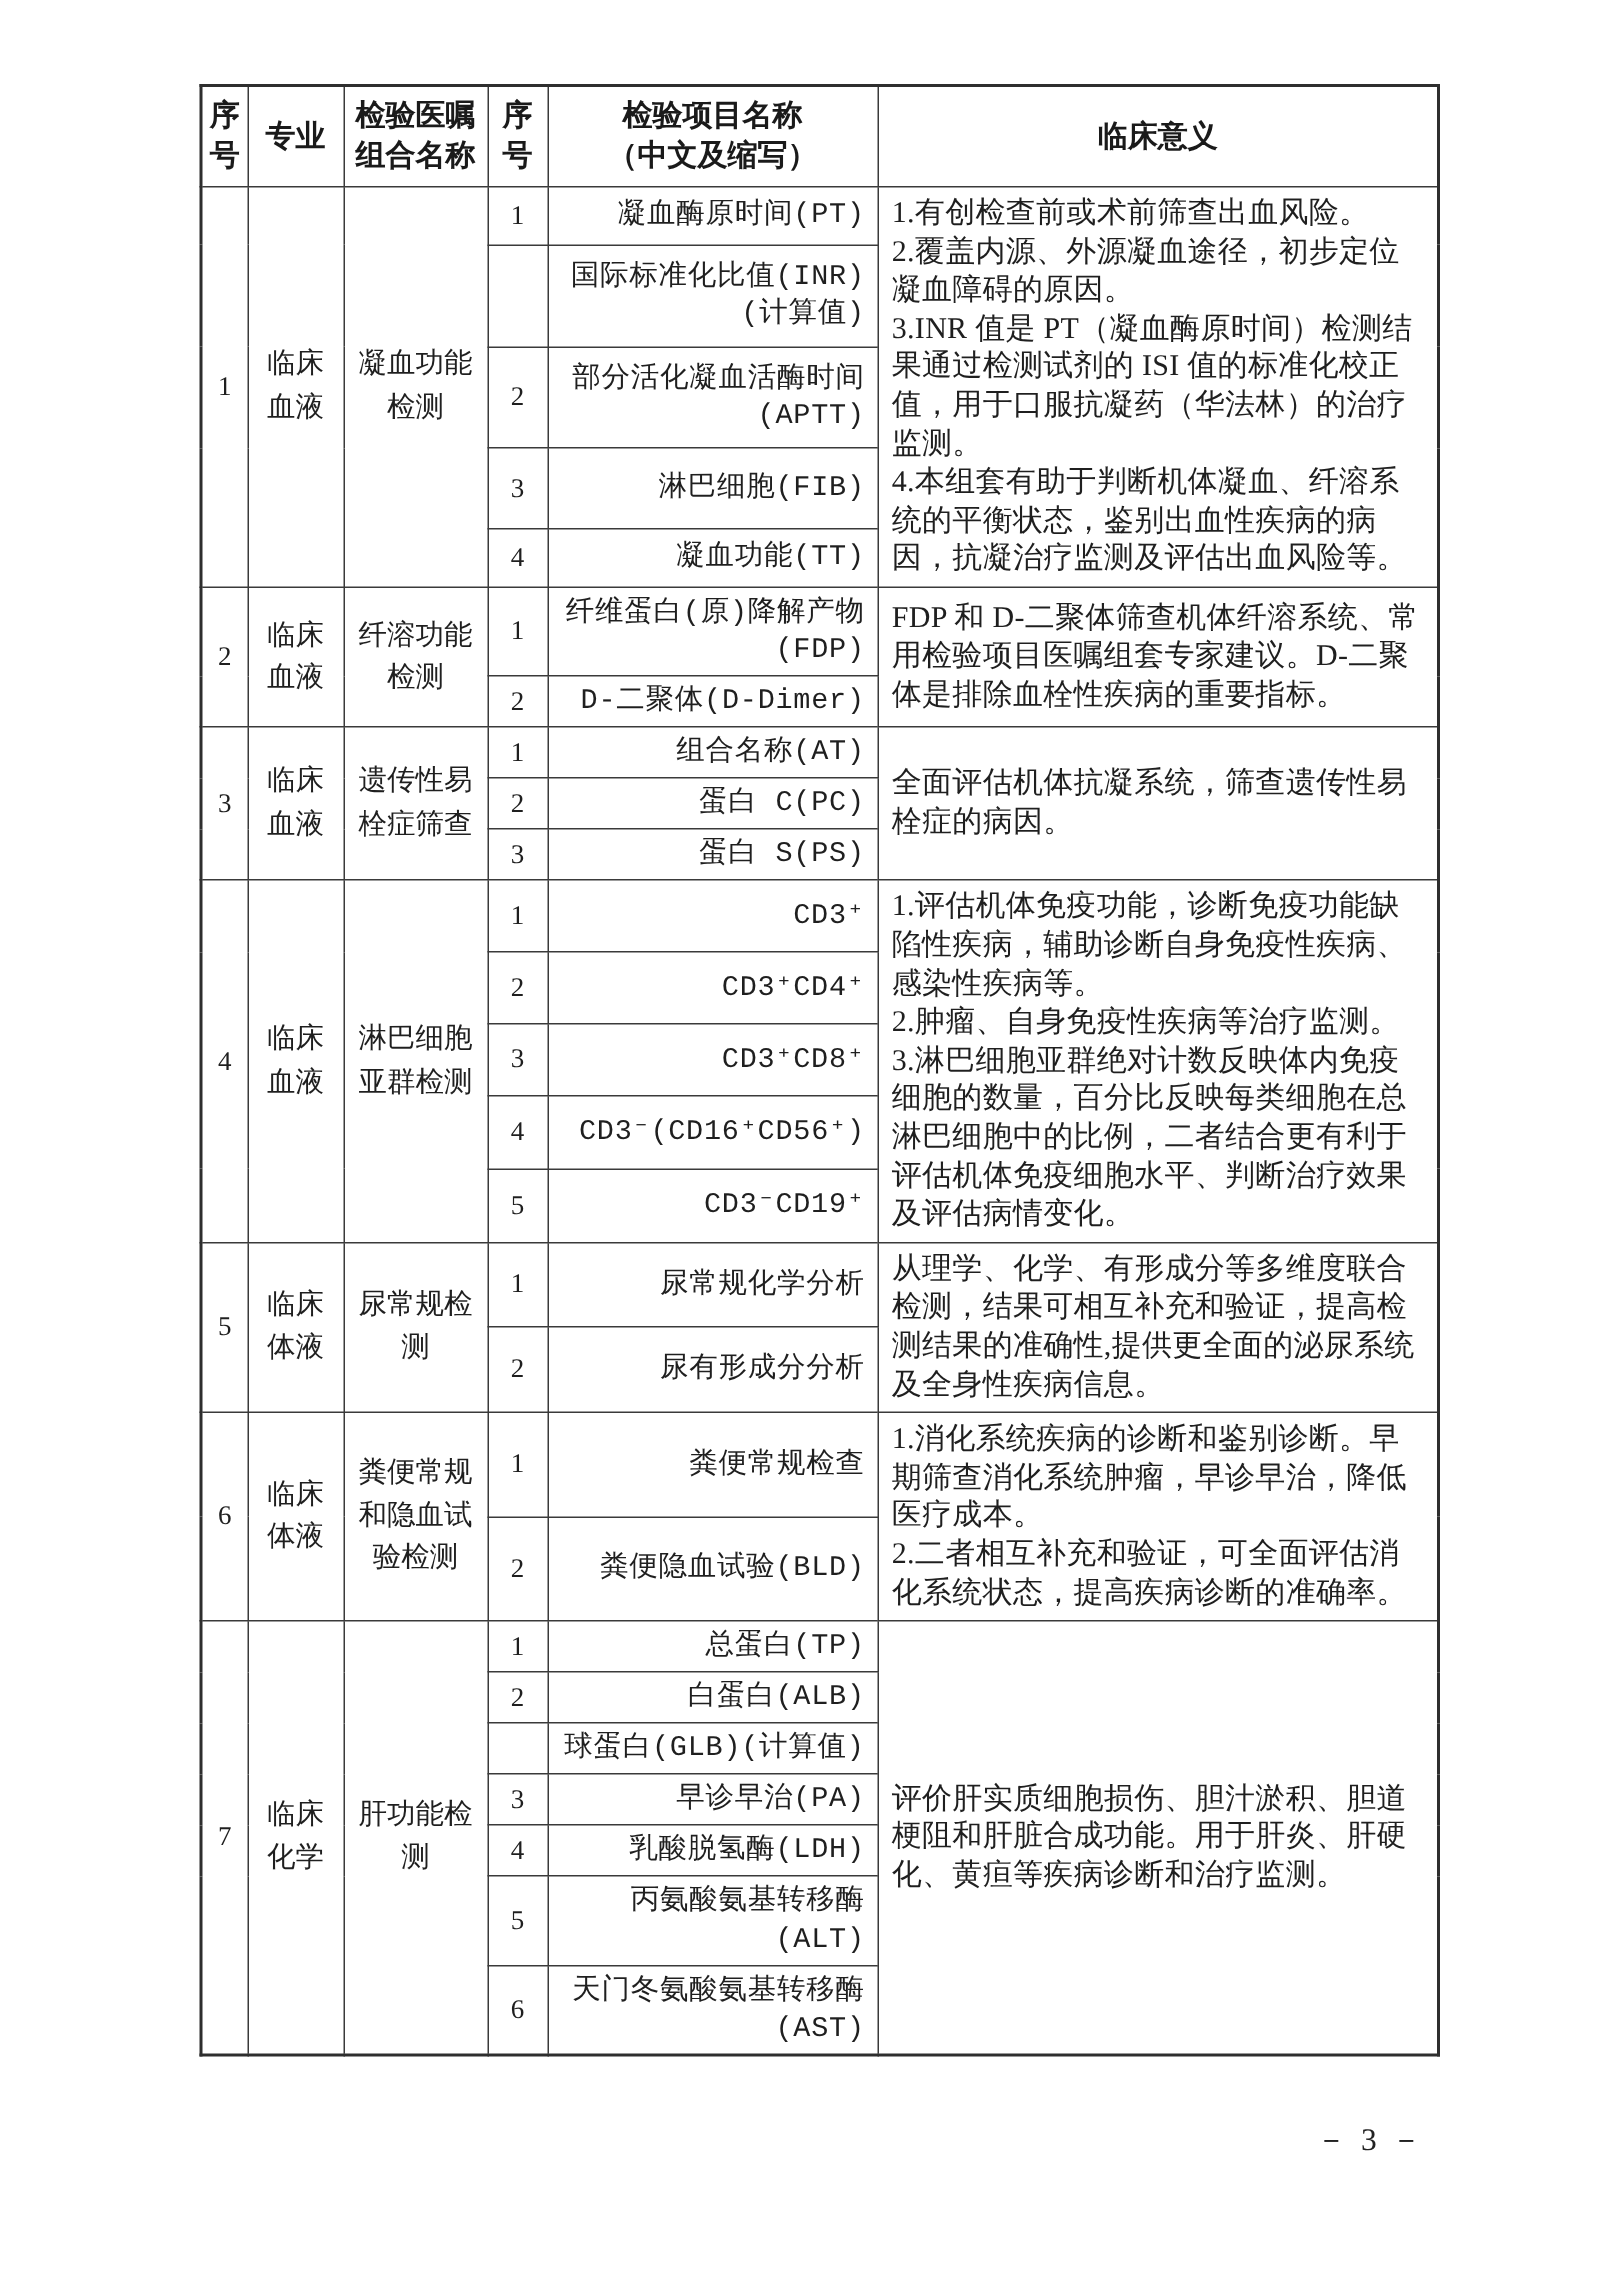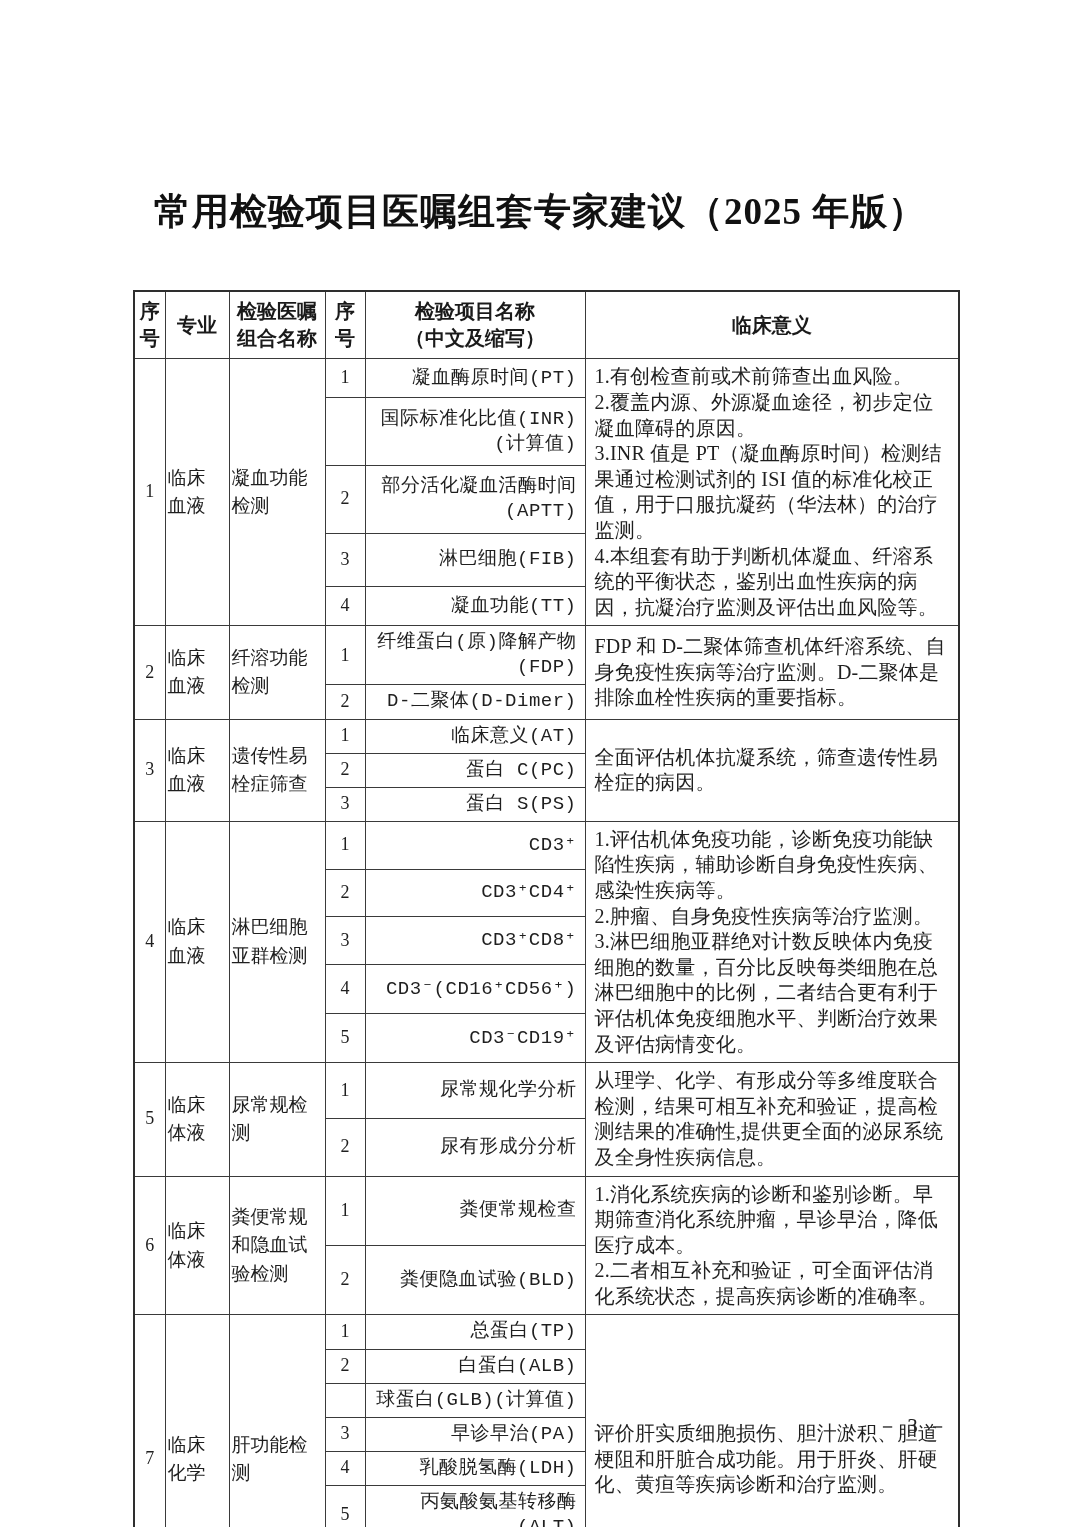--- a/index.html
+++ b/index.html
@@ -47,20 +47,21 @@
     font-size: 19px;
     vertical-align: middle;
     line-height: 1.32;
   }
   td.c-seq, td.c-no {
     text-align: center;
     padding: 2px 2px;
     font-size: 18px;
   }
   td.c-spec, td.c-combo {
+    text-align: center;
     white-space: pre-line;
     padding: 4px 2px;
     line-height: 1.5;
   }
   td.c-name {
     text-align: right;
     padding: 4px 8px 4px 10px;
     letter-spacing: 0.5px;
     font-family: Liberation Mono, monospace;
   }
@@ -80,21 +81,20 @@
     font-size: 21px;
     color: #222;
     letter-spacing: 2px;
   }
 </style>
 </head>
 <body>
 
 <div class="page">
 
-  <div class="doc-title">常用检验项目医嘱组套专家建议（2025 年版）</div>
 
   <table class="main">
     <colgroup>
       <col style="width:31px">
         <col style="width:64px">
         <col style="width:96px">
       <col style="width:40px">
         <col style="width:220px">
         <col style="width:374px">
     </colgroup>
@@ -144,35 +144,35 @@
     </tr>
 
     <tr style="height:55px">
       <td class="c-seq" rowspan="2">2</td>
       <td class="c-spec" rowspan="2">临床
 血液</td>
       <td class="c-combo" rowspan="2">纤溶功能
 检测</td>
       <td class="c-no">1</td>
       <td class="c-name">纤维蛋白(原)降解产物(FDP)</td>
-      <td class="c-sig" rowspan="2">FDP 和 D-二聚体筛查机体纤溶系统、自身免疫性疾病等治疗监测。D-二聚体是排除血栓性疾病的重要指标。</td>
+      <td class="c-sig" rowspan="2">FDP 和 D-二聚体筛查机体纤溶系统、常用检验项目医嘱组套专家建议。D-二聚体是排除血栓性疾病的重要指标。</td>
     </tr>
     <tr style="height:30px">
       <td class="c-no">2</td>
       <td class="c-name">D-二聚体(D-Dimer)</td>
     </tr>
 
     <tr style="height:29px">
       <td class="c-seq" rowspan="3">3</td>
       <td class="c-spec" rowspan="3">临床
 血液</td>
       <td class="c-combo" rowspan="3">遗传性易
 栓症筛查</td>
       <td class="c-no">1</td>
-      <td class="c-name">临床意义(AT)</td>
+      <td class="c-name">组合名称(AT)</td>
       <td class="c-sig" rowspan="3">全面评估机体抗凝系统，筛查遗传性易栓症的病因。</td>
     </tr>
     <tr style="height:29px">
       <td class="c-no">2</td>
       <td class="c-name">蛋白 C(PC)</td>
     </tr>
     <tr style="height:30px">
       <td class="c-no">3</td>
       <td class="c-name">蛋白 S(PS)</td>
     </tr>

